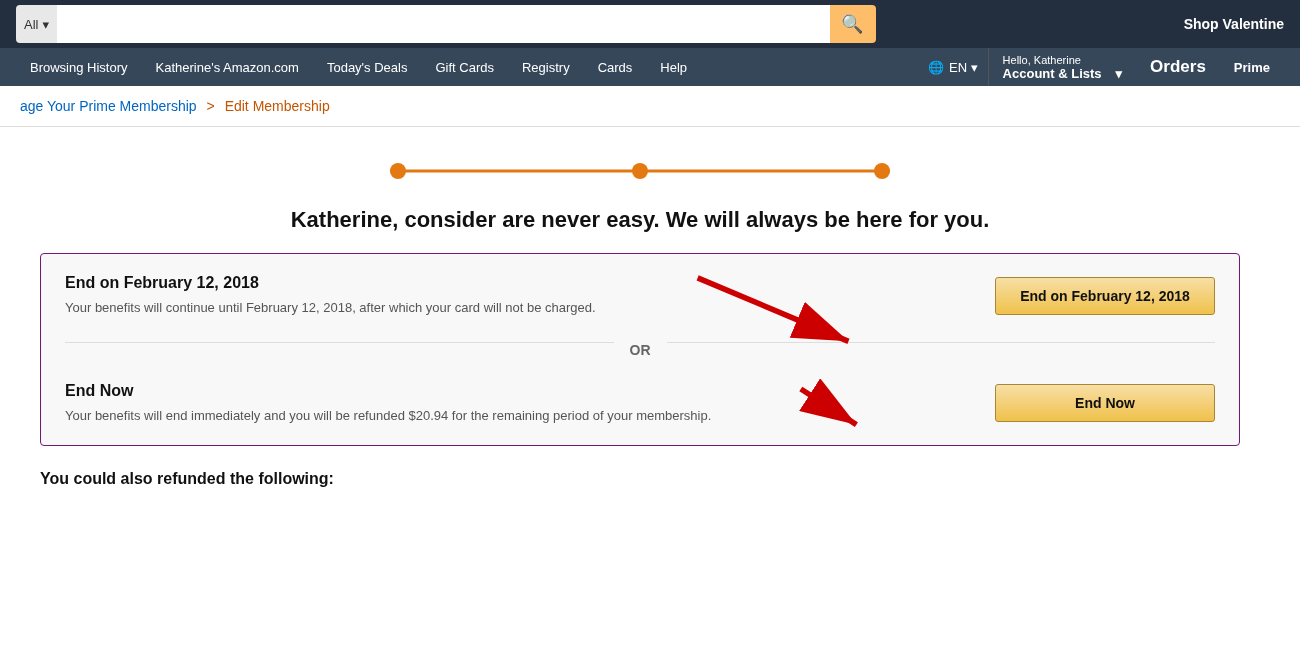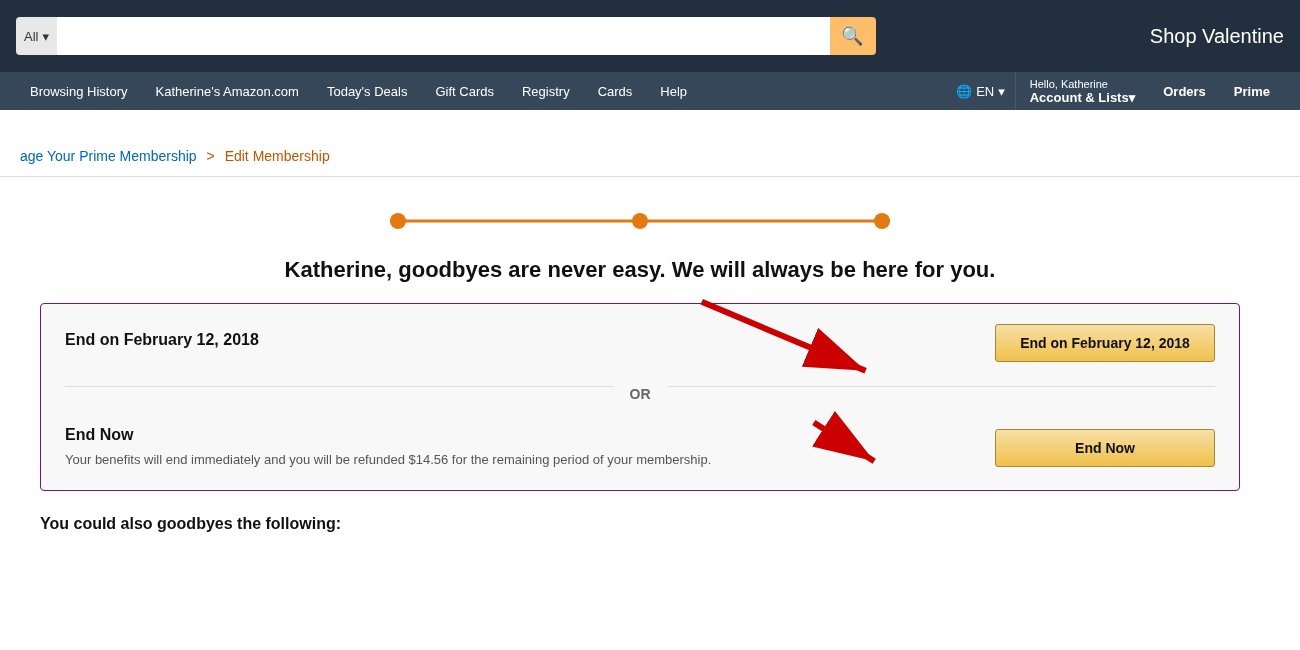--- a/index.html
+++ b/index.html
@@ -5,21 +5,21 @@
     * { margin: 0; padding: 0; box-sizing: border-box; }
     body { font-family: Arial, sans-serif; background: #fff; width: 1300px; overflow-x: hidden; }
 
     
     .top-bar {
       background: #232f3e;
       display: flex;
       align-items: center;
       padding: 8px 16px;
       gap: 12px;
-      height: 72px;
+      height: 48px;
     }
     .search-container {
       display: flex;
       flex: 1;
       max-width: 860px;
     }
     .search-category {
       background: #e8e8e8;
       border: none;
       border-radius: 4px 0 0 4px;
@@ -50,22 +50,22 @@
       cursor: pointer;
       display: flex;
       align-items: center;
       justify-content: center;
       font-size: 18px;
       color: #333;
     }
     .top-bar-right {
       margin-left: auto;
       color: #fff;
-      font-size: 20px;
-      font-weight: normal;
+      font-size: 14px;
+      font-weight: bold;
       white-space: nowrap;
     }
 
     
     .secondary-nav {
       background: #37475a;
       display: flex;
       align-items: center;
       padding: 0 16px;
       height: 38px;
@@ -112,25 +112,25 @@
       flex-direction: column;
       justify-content: center;
       cursor: pointer;
     }
     .account-section .greeting { font-size: 11px; }
     .account-section .account-label {
       font-size: 13px;
       font-weight: bold;
       display: flex;
       align-items: center;
-      gap: 0;
+      gap: 14px;
     }
     .orders-item {
       color: #fff;
-      font-size: 13px;
+      font-size: 17px;
       font-weight: bold;
       padding: 0 14px;
       height: 52px;
       display: flex;
       align-items: center;
       cursor: pointer;
     }
     .prime-item {
       color: #fff;
       font-size: 13px;
@@ -140,21 +140,20 @@
       display: flex;
       align-items: center;
       cursor: pointer;
     }
 
     
     .breadcrumb {
       padding: 12px 20px;
       font-size: 14px;
       border-bottom: 1px solid #ddd;
-      margin-top: 26px;
     }
     .breadcrumb a {
       color: #0066c0;
       text-decoration: none;
     }
     .breadcrumb .separator {
       color: #c45500;
       margin: 0 6px;
     }
     .breadcrumb .current {
@@ -353,48 +352,49 @@
       <div class="progress-track">
         <div class="progress-line"></div>
         <div class="progress-dot"></div>
         <div class="progress-spacer"></div>
         <div class="progress-dot"></div>
         <div class="progress-spacer"></div>
         <div class="progress-dot"></div>
       </div>
     </div>
 
-    <h2 class="main-heading">Katherine, goodbyes are never easy. We will always be here for you.</h2>
+    <h2 class="main-heading">Katherine, consider are never easy. We will always be here for you.</h2>
 
     <div class="options-card">
 
       <div class="option-section">
         <div class="option-text-block">
           <div class="option-title">End on February 12, 2018</div>
+          <div class="option-desc">Your benefits will continue until February 12, 2018, after which your card will not be charged.</div>
         </div>
         <button class="option-button">End on February 12, 2018</button>
       </div>
 
       <div class="option-or-divider">
         <div class="or-line"></div>
         <span class="or-text">OR</span>
         <div class="or-line"></div>
       </div>
 
       <div class="option-section">
         <div class="option-text-block">
           <div class="option-title">End Now</div>
-          <div class="option-desc">Your benefits will end immediately and you will be refunded $14.56 for the remaining period of your membership.</div>
+          <div class="option-desc">Your benefits will end immediately and you will be refunded $20.94 for the remaining period of your membership.</div>
         </div>
         <button class="option-button">End Now</button>
       </div>
 
     </div>
 
-    <div class="consider-heading">You could also goodbyes the following:</div>
+    <div class="consider-heading">You could also refunded the following:</div>
 
   </div>
 
   <svg class="arrows-svg" viewBox="0 0 1300 650" xmlns="http://www.w3.org/2000/svg">
 
     <defs>
       <marker id="arrowhead1" markerWidth="10" markerHeight="7" refX="10" refY="3.5" orient="auto">
         <polygon points="0 0, 10 3.5, 0 7" fill="#cc0000"></polygon>
       </marker>
       <marker id="arrowhead2" markerWidth="10" markerHeight="7" refX="10" refY="3.5" orient="auto">

